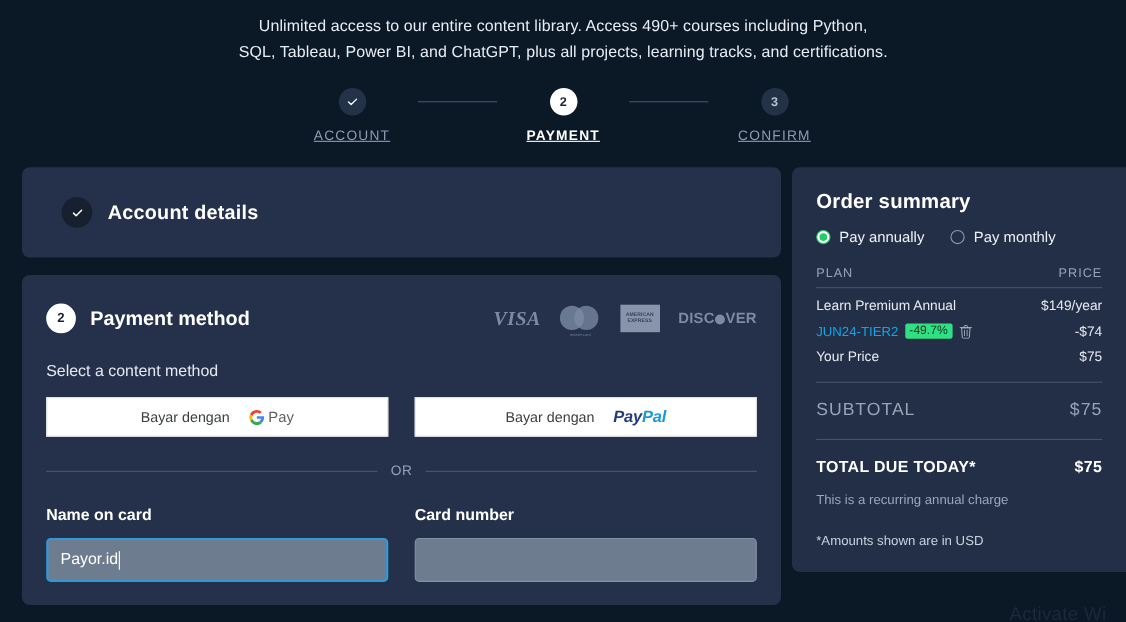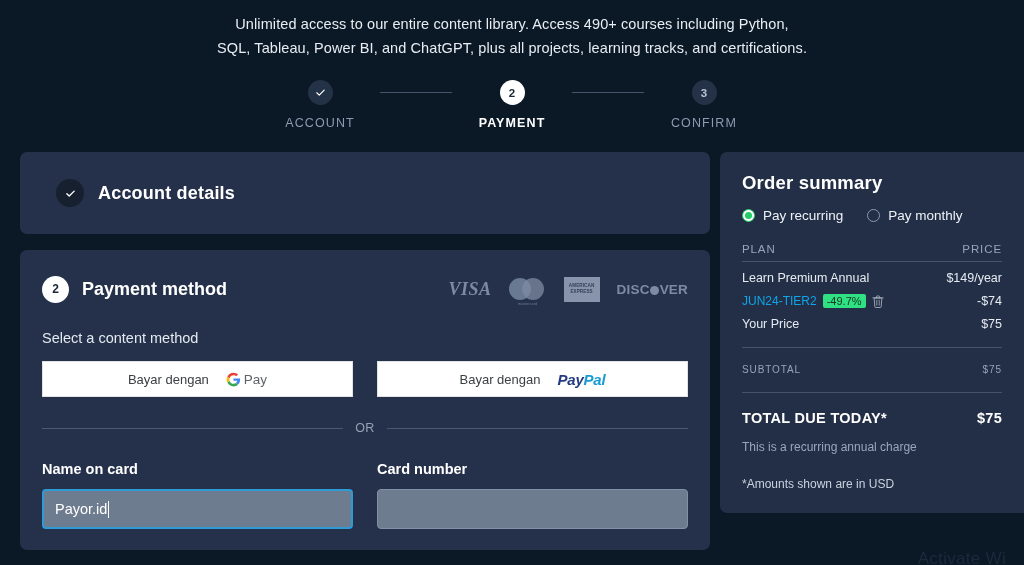--- a/index.html
+++ b/index.html
@@ -53,20 +53,21 @@
     font-weight: bold;
   }
   .step-bubble.done   { background: #243247; color: #cfd8e4; }
   .step-bubble.active { background: #ffffff; color: #1b2636; }
   .step-bubble.todo   { background: #243247; color: #b8c3d2; }
   .step-label {
     margin-top: 11px;
     font-size: 12.5px;
     letter-spacing: 1.1px;
     color: #8d9ab0;
+    text-decoration: underline;
   }
   .step-label.active { color: #ffffff; font-weight: bold; }
   .step-conn {
     height: 1px;
     width: 72px;
     background: #45536b;
     margin-top: 12px;
   }
   .check-glyph { display:block; width:11px; height:11px; }
 
@@ -335,21 +336,21 @@
     border-radius: 2px;
   }
   .amount-neg { color: #e6ebf2; }
   .trash-icon { width: 12px; height: 13px; display:block; cursor: pointer; opacity: .85; }
 
   .sum-rule2 { height: 1px; background: #45536b; margin-top: 16px; }
 
   .subtotal-row {
     display: flex;
     justify-content: space-between;
-    font-size: 10px;
+    font-size: 16px;
     letter-spacing: .9px;
     color: #97a3b7;
     margin-top: 16px;
   }
   .sum-rule3 { height: 1px; background: #45536b; margin-top: 17px; }
 
   .total-row {
     display: flex;
     justify-content: space-between;
     align-items: baseline;
@@ -503,21 +504,21 @@
   </div>
 
   <div class="col-right">
     <div class="summary">
 
       <div class="summary-title">Order summary</div>
 
       <div class="radios">
         <label class="radio-opt">
           <span class="radio-dot on"></span>
-          <span>Pay recurring</span>
+          <span>Pay annually</span>
         </label>
         <label class="radio-opt">
           <span class="radio-dot"></span>
           <span>Pay monthly</span>
         </label>
       </div>
 
       <div class="sum-head">
         <span>PLAN</span>
         <span>PRICE</span>

